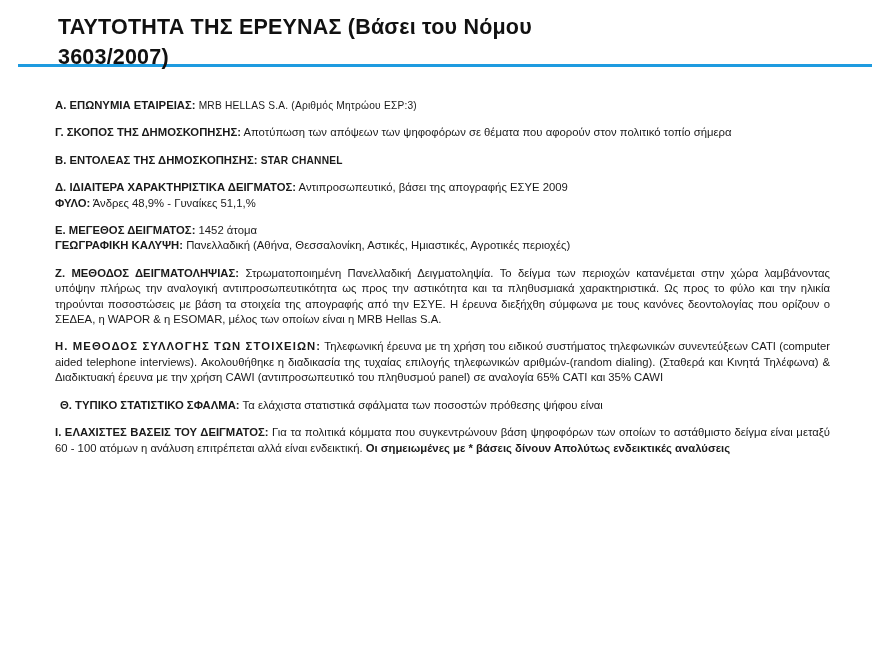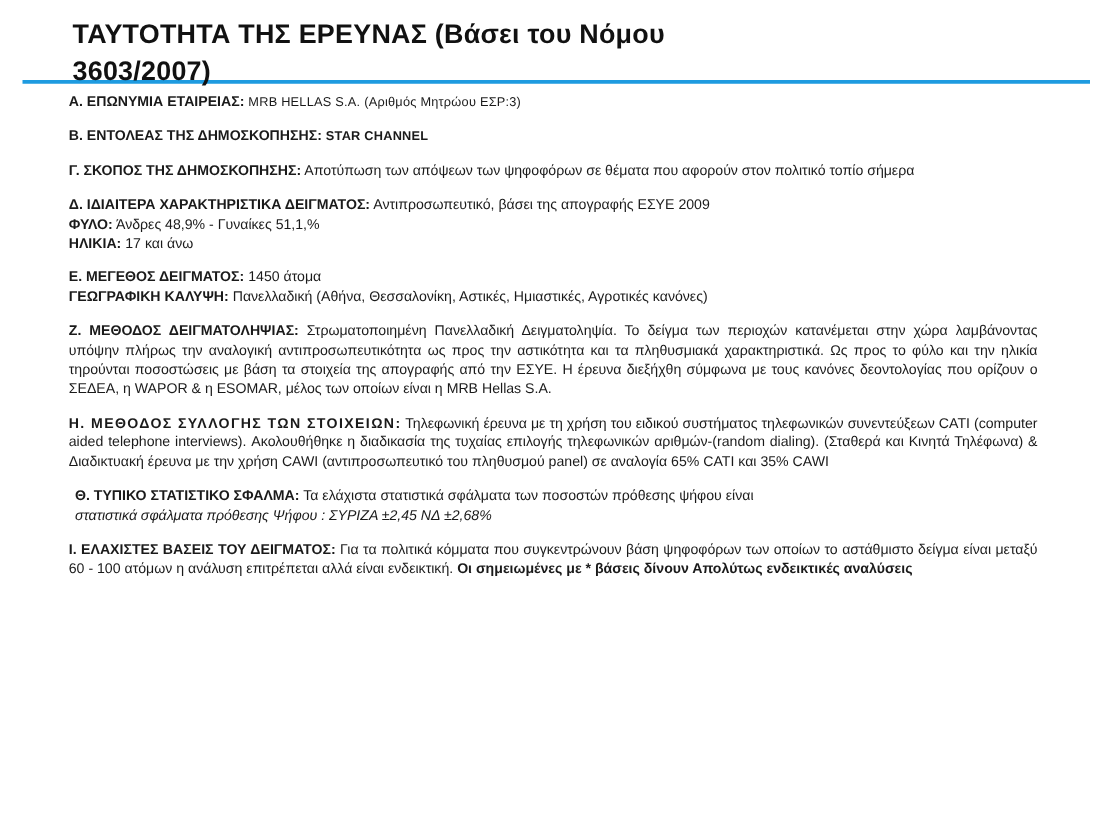--- a/index.html
+++ b/index.html
@@ -43,21 +43,21 @@
     line-height: 30px;
     letter-spacing: 0.2px;
     color: #111111;
     white-space: pre-line;
   }
 
   
   .body-wrap {
     position: absolute;
     left: 55px;
-    top: 75px;
+    top: 98px;
     width: 775px;
   }
 
   .block {
     font-size: 11.3px;
     line-height: 15.4px;
     color: #1a1a1a;
     margin: 0 0 12px 0;
   }
 
@@ -99,66 +99,61 @@
 </div>
 
 <div class="body-wrap">
 
   <p class="block">
     <span class="lbl">Α. ΕΠΩΝΥΜΙΑ ΕΤΑΙΡΕΙΑΣ:</span>
     <span class="smallcaps">MRB HELLAS S.A. (Αριθμός Μητρώου ΕΣΡ:3)</span>
   </p>
 
   <p class="block">
-    <span class="lbl">Β. ΕΝΤΟΛΕΑΣ ΤΗΣ ΔΗΜΟΣΚΟΠΗΣΗΣ:</span>
-    <span class="smallcaps lbl">STAR CHANNEL</span>
+    <span class="lbl">Γ. ΣΚΟΠΟΣ ΤΗΣ ΔΗΜΟΣΚΟΠΗΣΗΣ:</span>
+    <span>Αποτύπωση των απόψεων των ψηφοφόρων σε θέματα που αφορούν στον πολιτικό τοπίο σήμερα</span>
   </p>
 
   <p class="block">
-    <span class="lbl">Γ. ΣΚΟΠΟΣ ΤΗΣ ΔΗΜΟΣΚΟΠΗΣΗΣ:</span>
-    <span>Αποτύπωση των απόψεων των ψηφοφόρων σε θέματα που αφορούν στον πολιτικό τοπίο σήμερα</span>
+    <span class="lbl">Β. ΕΝΤΟΛΕΑΣ ΤΗΣ ΔΗΜΟΣΚΟΠΗΣΗΣ:</span>
+    <span class="smallcaps lbl">STAR CHANNEL</span>
   </p>
 
   <p class="block">
     <span class="lbl">Δ.  ΙΔΙΑΙΤΕΡΑ ΧΑΡΑΚΤΗΡΙΣΤΙΚΑ ΔΕΙΓΜΑΤΟΣ:</span>
     <span>Αντιπροσωπευτικό, βάσει της απογραφής ΕΣΥΕ 2009</span>
     <span class="sub-line">
       <span class="lbl">ΦΥΛΟ:</span>
       <span>Άνδρες 48,9% - Γυναίκες 51,1,%</span>
     </span>
-    <span class="sub-line">
-      <span class="lbl">ΗΛΙΚΙΑ:</span>
-      <span>17 και άνω</span>
-    </span>
   </p>
 
   <p class="block">
     <span class="lbl">Ε. ΜΕΓΕΘΟΣ ΔΕΙΓΜΑΤΟΣ:</span>
-    <span>1450 άτομα</span>
+    <span>1452 άτομα</span>
     <span class="sub-line">
       <span class="lbl">ΓΕΩΓΡΑΦΙΚΗ ΚΑΛΥΨΗ:</span>
-      <span>Πανελλαδική (Αθήνα, Θεσσαλονίκη, Αστικές, Ημιαστικές, Αγροτικές κανόνες)</span>
+      <span>Πανελλαδική (Αθήνα, Θεσσαλονίκη, Αστικές, Ημιαστικές, Αγροτικές περιοχές)</span>
     </span>
   </p>
 
 
   <p class="block justified">
     <span class="lbl">Ζ. ΜΕΘΟΔΟΣ ΔΕΙΓΜΑΤΟΛΗΨΙΑΣ:</span>
     <span>Στρωματοποιημένη Πανελλαδική Δειγματοληψία. Το δείγμα των περιοχών κατανέμεται στην χώρα λαμβάνοντας υπόψην πλήρως την αναλογική αντιπροσωπευτικότητα ως προς την αστικότητα και τα πληθυσμιακά χαρακτηριστικά.  Ως προς το φύλο και την ηλικία τηρούνται ποσοστώσεις με βάση τα στοιχεία της απογραφής από την ΕΣΥΕ. Η έρευνα διεξήχθη σύμφωνα με τους κανόνες δεοντολογίας που ορίζουν ο ΣΕΔΕΑ, η WAPOR &amp; η ESOMAR, μέλος των οποίων είναι η MRB Hellas S.A.</span>
   </p>
 
   <p class="block justified">
     <span class="lbl-spaced">Η. ΜΕΘΟΔΟΣ ΣΥΛΛΟΓΗΣ ΤΩΝ ΣΤΟΙΧΕΙΩΝ:</span>
     <span>Τηλεφωνική έρευνα με τη χρήση του ειδικού συστήματος τηλεφωνικών συνεντεύξεων CATI (computer aided telephone interviews). Ακολουθήθηκε η διαδικασία της τυχαίας επιλογής τηλεφωνικών αριθμών-(random dialing). (Σταθερά και Κινητά Τηλέφωνα) &amp; Διαδικτυακή έρευνα με την χρήση CAWI (αντιπροσωπευτικό του πληθυσμού panel) σε αναλογία 65% CATI και 35% CAWI</span>
   </p>
 
   <p class="block indent-sm">
     <span class="lbl">Θ. ΤΥΠΙΚΟ ΣΤΑΤΙΣΤΙΚΟ ΣΦΑΛΜΑ:</span>
     <span>Τα  ελάχιστα στατιστικά σφάλματα των ποσοστών πρόθεσης ψήφου είναι</span>
-    <span class="sub-line ital">στατιστικά σφάλματα πρόθεσης Ψήφου : ΣΥΡΙΖΑ ±2,45 ΝΔ ±2,68%</span>
   </p>
 
   <p class="block justified">
     <span class="lbl">Ι.  ΕΛΑΧΙΣΤΕΣ ΒΑΣΕΙΣ ΤΟΥ ΔΕΙΓΜΑΤΟΣ:</span>
     <span>Για τα πολιτικά κόμματα που συγκεντρώνουν βάση ψηφοφόρων των οποίων το αστάθμιστο δείγμα είναι μεταξύ 60 - 100 ατόμων η ανάλυση επιτρέπεται αλλά είναι ενδεικτική. </span>
     <span class="bold-inline">Οι σημειωμένες με * βάσεις δίνουν Απολύτως ενδεικτικές αναλύσεις</span>
   </p>
 
 
 </div>

